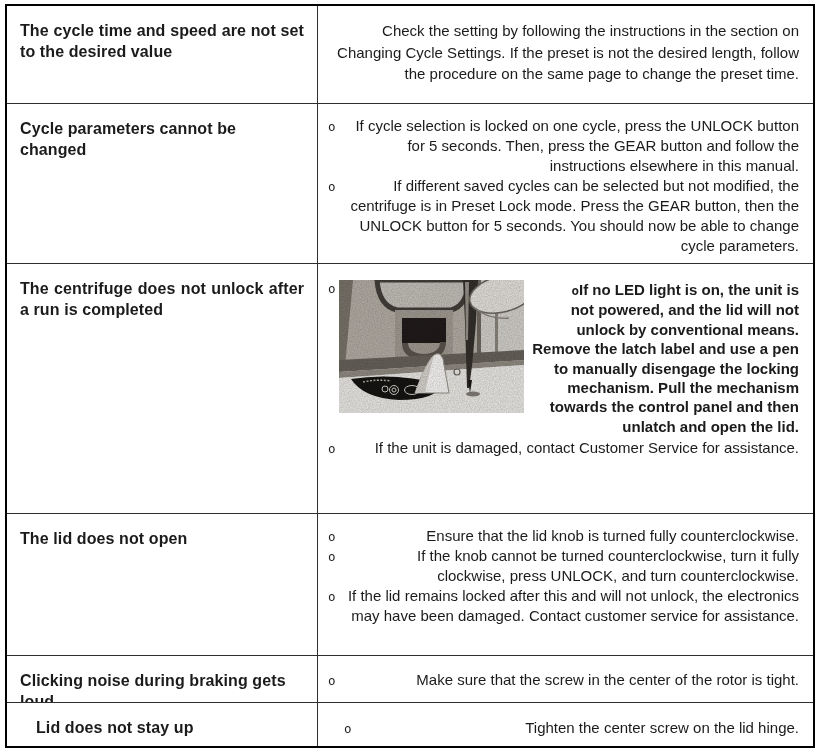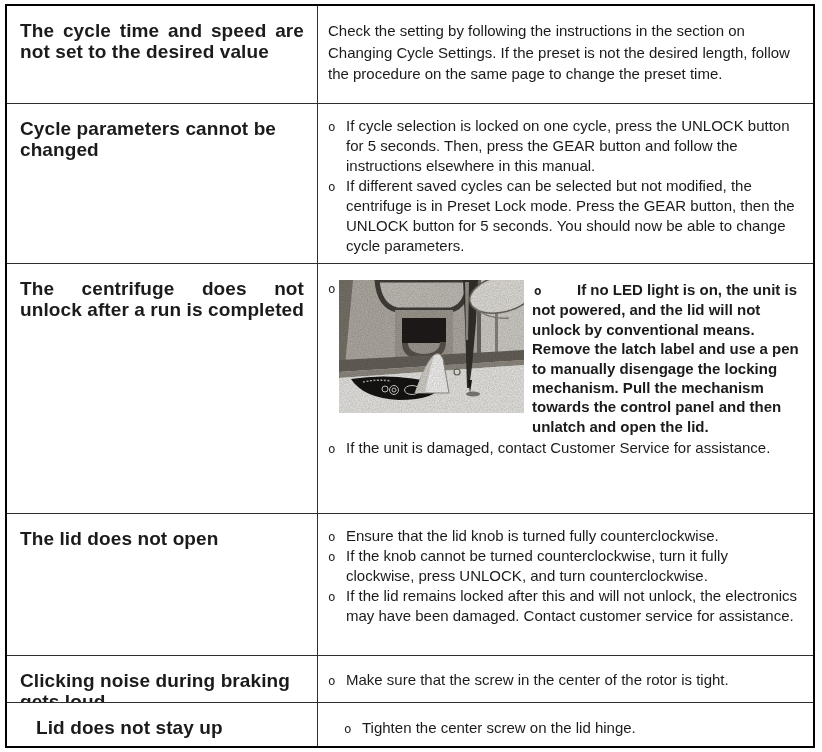--- a/index.html
+++ b/index.html
@@ -13,26 +13,26 @@
     display: grid;
     grid-template-columns: 311px 1fr;
     grid-template-rows: 98px 160px 250px 142px 47px auto;
     background: #fff;
   }
   .cell { border-right: 1px solid #2f2f2f; border-bottom: 1px solid #2f2f2f; overflow: hidden; }
   .cell.last-col { border-right: none; }
   .cell.last-row { border-bottom: none; margin-left: 16px; }
 
   .prob {
-    font-weight: 700; font-size: 19px; line-height: 21px;
+    font-weight: 700; font-size: 16px; line-height: 21px;
     padding: 14px 13px 0 13px; letter-spacing: 0.1px;
   }
   .prob.justify { text-align: justify; }
 
-  .sol { font-size: 15px; line-height: 20px; padding: 12px 14px 0 10px; }
+  .sol { font-size: 15px; line-height: 20px; padding: 12px 14px 0 10px; text-align: right; }
   .sol p.plain { line-height: 21.5px; padding-top: 2px; }
 
   ul.blist { list-style: none; }
   ul.blist li { position: relative; padding-left: 18px; margin: 0 0 0 0; }
   .mk {
     position: absolute; left: 0; top: 1px;
     font-family: "DejaVu Sans Mono", monospace;
     font-size: 12.5px; color: #222;
   }
 

